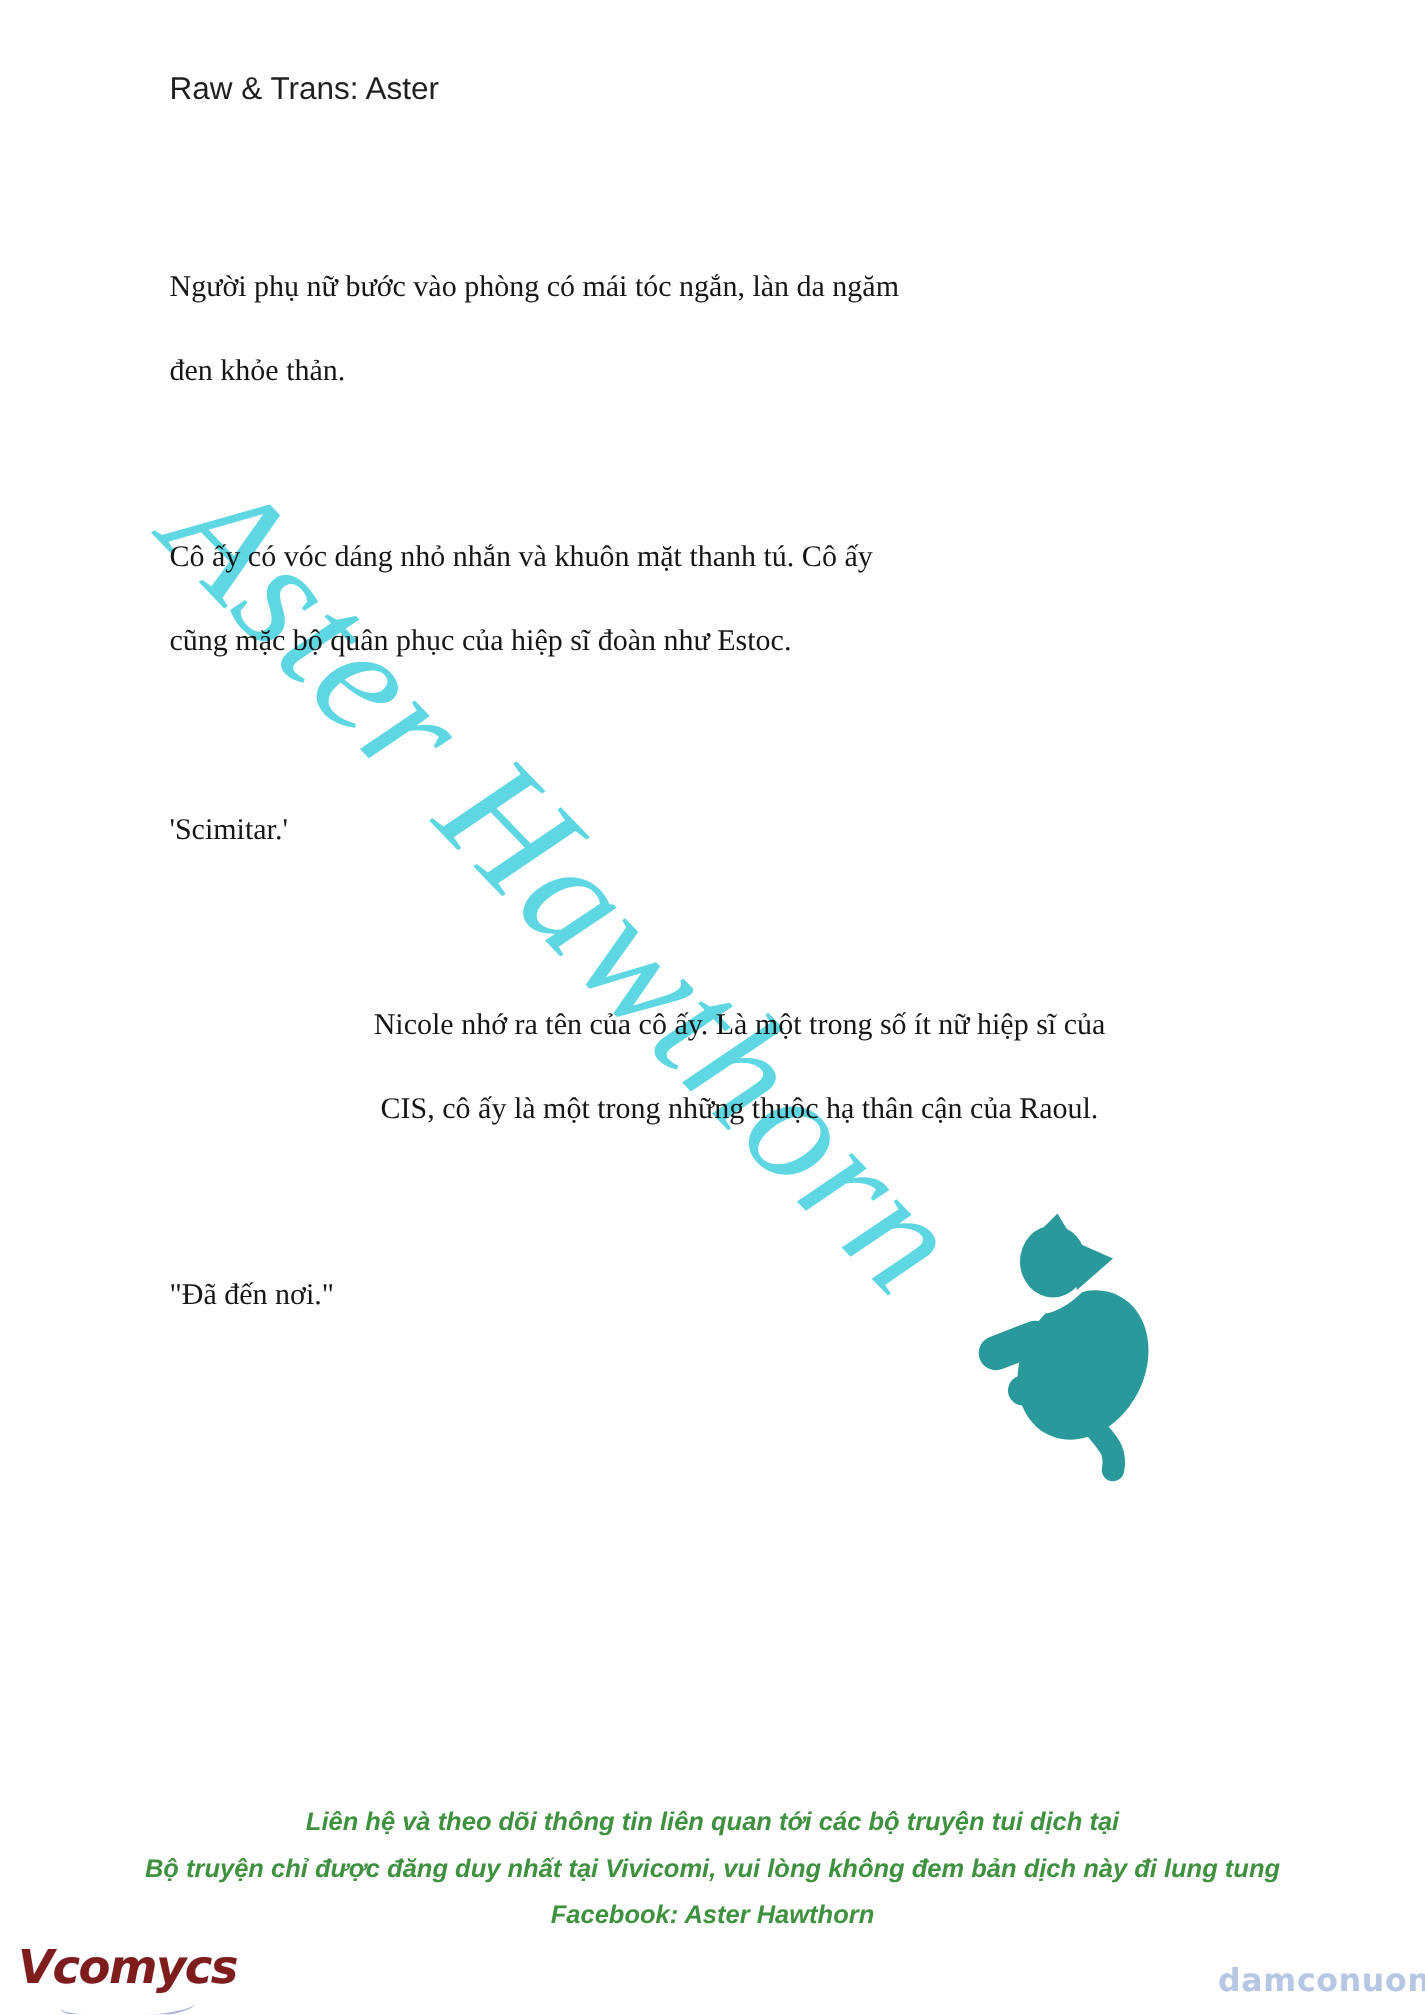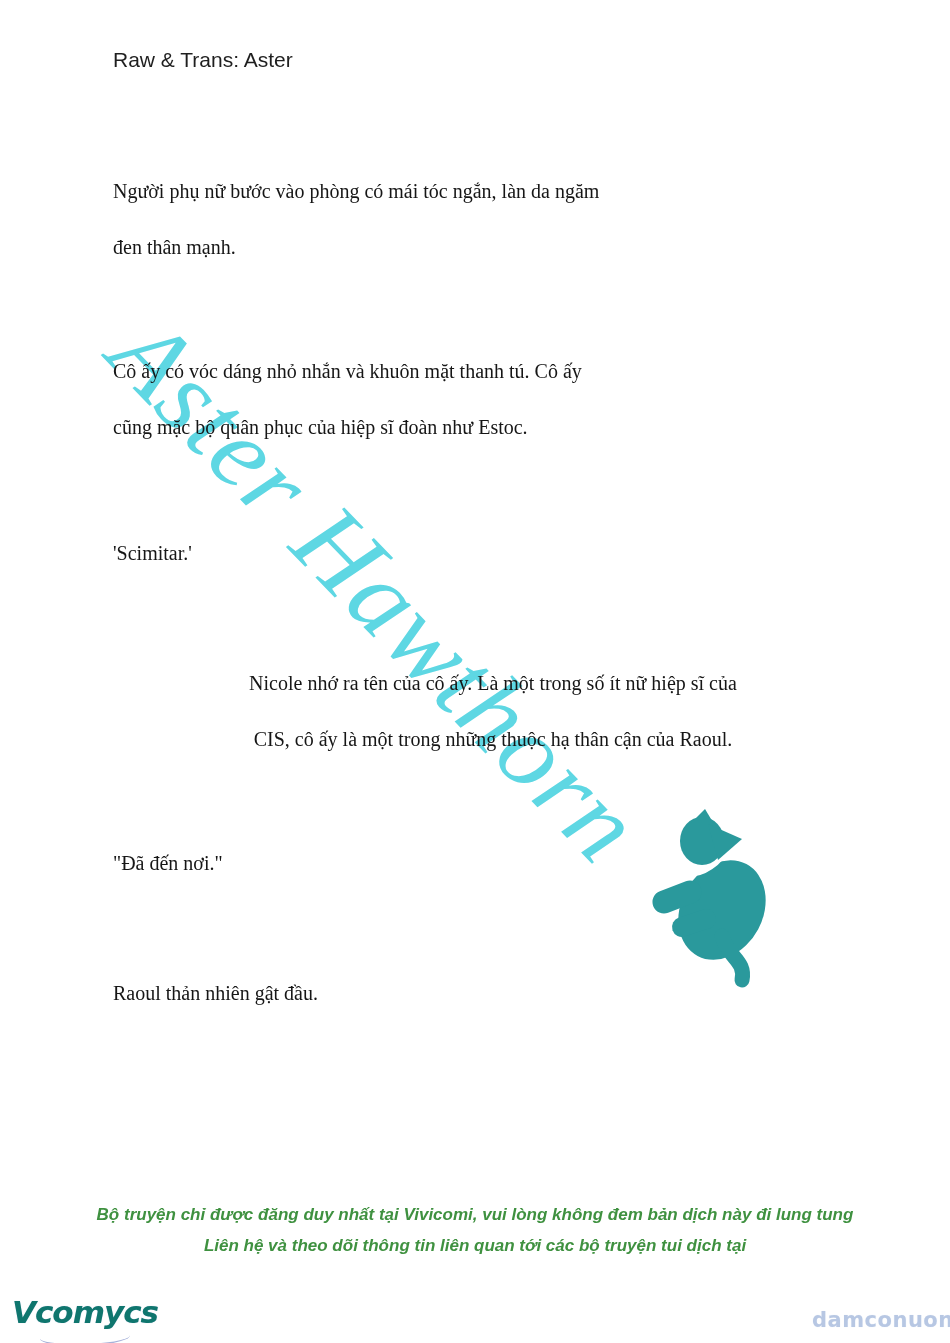--- a/index.html
+++ b/index.html
@@ -84,21 +84,21 @@
 
   
   .vcomycs {
     position: absolute;
     left: 12px; top: 1294px;
     font-family: "DejaVu Sans", sans-serif;
     font-style: italic;
     font-weight: bold;
     font-size: 31px;
     letter-spacing: -1px;
-    color: #0f766e;
+    color: #7f1d1d;
     z-index: 3;
     text-shadow: 0 0 1px #c8cfe9;
   }
   .vcomycs .swoosh {
     position: absolute;
     left: 28px; top: 34px;
     width: 90px; height: 16px;
     border-bottom: 2px solid #a6b1d9;
     border-radius: 0 0 90% 60%;
   }
@@ -120,44 +120,41 @@
 <body>
 
 <div id="page">
 
   <div class="credit">Raw &amp; Trans: Aster</div>
 
   <div class="watermark">Aster Hawthorn</div>
 
   <div class="para p1">
     <div>Người phụ nữ bước vào phòng có mái tóc ngắn, làn da ngăm</div>
-    <div>đen thân mạnh.</div>
+    <div>đen khỏe thản.</div>
   </div>
 
   <div class="para p3">
     <div>'Scimitar.'</div>
   </div>
 
   <div class="para p2">
     <div>Cô ấy có vóc dáng nhỏ nhắn và khuôn mặt thanh tú. Cô ấy</div>
     <div>cũng mặc bộ quân phục của hiệp sĩ đoàn như Estoc.</div>
   </div>
 
   <div class="para p4">
     <div>Nicole nhớ ra tên của cô ấy. Là một trong số ít nữ hiệp sĩ của</div>
     <div>CIS, cô ấy là một trong những thuộc hạ thân cận của Raoul.</div>
   </div>
 
   <div class="para p5">
     <div>"Đã đến nơi."</div>
   </div>
 
-  <div class="para p6">
-    <div>Raoul thản nhiên gật đầu.</div>
-  </div>
 
   <div class="cat">
     <svg width="122" height="182" viewBox="0 0 122 182" xmlns="http://www.w3.org/2000/svg">
 
       <ellipse cx="70" cy="102" rx="41" ry="52" transform="rotate(28 70 102)" fill="#2a999c"></ellipse>
 
       <line x1="12" y1="94" x2="38" y2="84" stroke="#2a999c" stroke-width="23" stroke-linecap="round"></line>
       <line x1="30" y1="119" x2="54" y2="111" stroke="#2a999c" stroke-width="20" stroke-linecap="round"></line>
 
       <path d="M70,128 C76,150 94,152 90,172" fill="none" stroke="#2a999c" stroke-width="15" stroke-linecap="round"></path>
@@ -165,22 +162,23 @@
       <ellipse cx="57" cy="56" rx="19" ry="6" transform="rotate(-34 57 56)" fill="#ffffff"></ellipse>
 
       <ellipse cx="50" cy="33" rx="22" ry="24" fill="#2a999c"></ellipse>
 
       <polygon points="38,16 53,1 62,16" fill="#2a999c"></polygon>
       <polygon points="56,16 90,31 66,52" fill="#2a999c"></polygon>
     </svg>
   </div>
 
   <div class="footer">
+    <div>Liên hệ và theo dõi thông tin liên quan tới các bộ truyện tui dịch tại</div>
     <div>Bộ truyện chỉ được đăng duy nhất tại Vivicomi, vui lòng không đem bản dịch này đi lung tung</div>
-    <div>Liên hệ và theo dõi thông tin liên quan tới các bộ truyện tui dịch tại</div>
+    <div>Facebook: Aster Hawthorn</div>
   </div>
 
   <div class="vcomycs">
     <span>Vcomycs</span>
     <span class="swoosh"></span>
   </div>
 
   <div class="damconuong">damconuong</div>
 
 </div>

